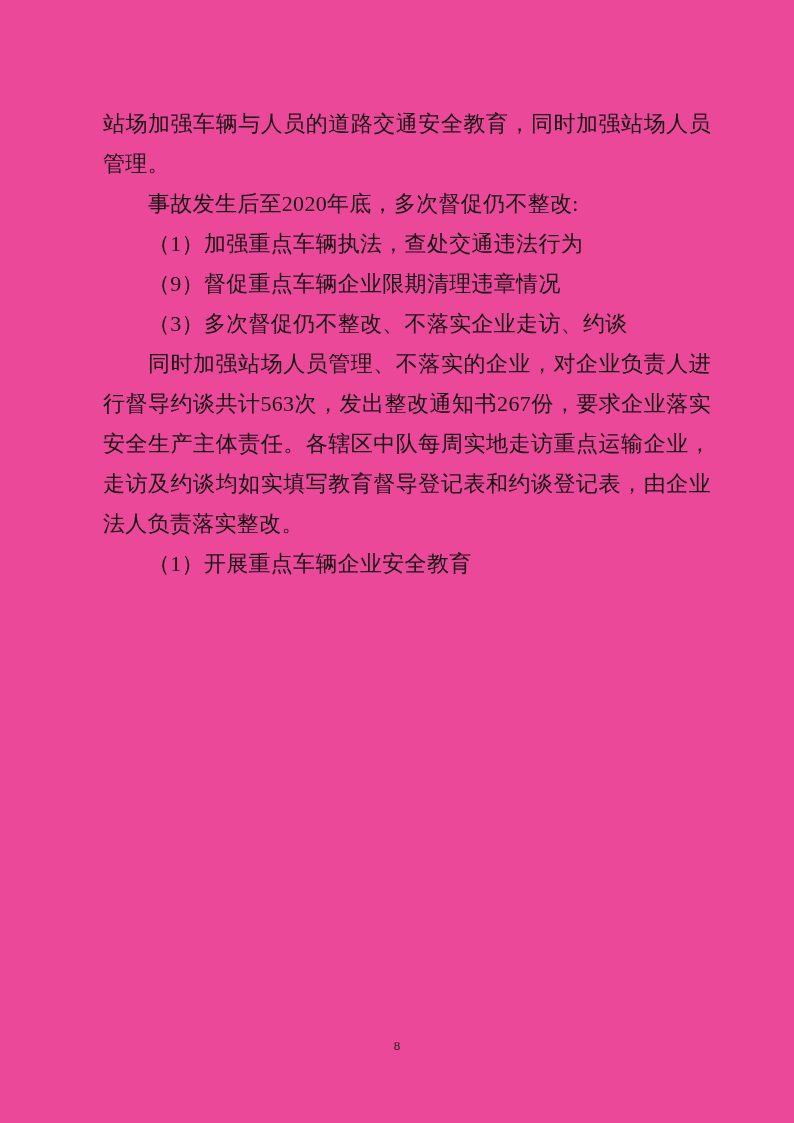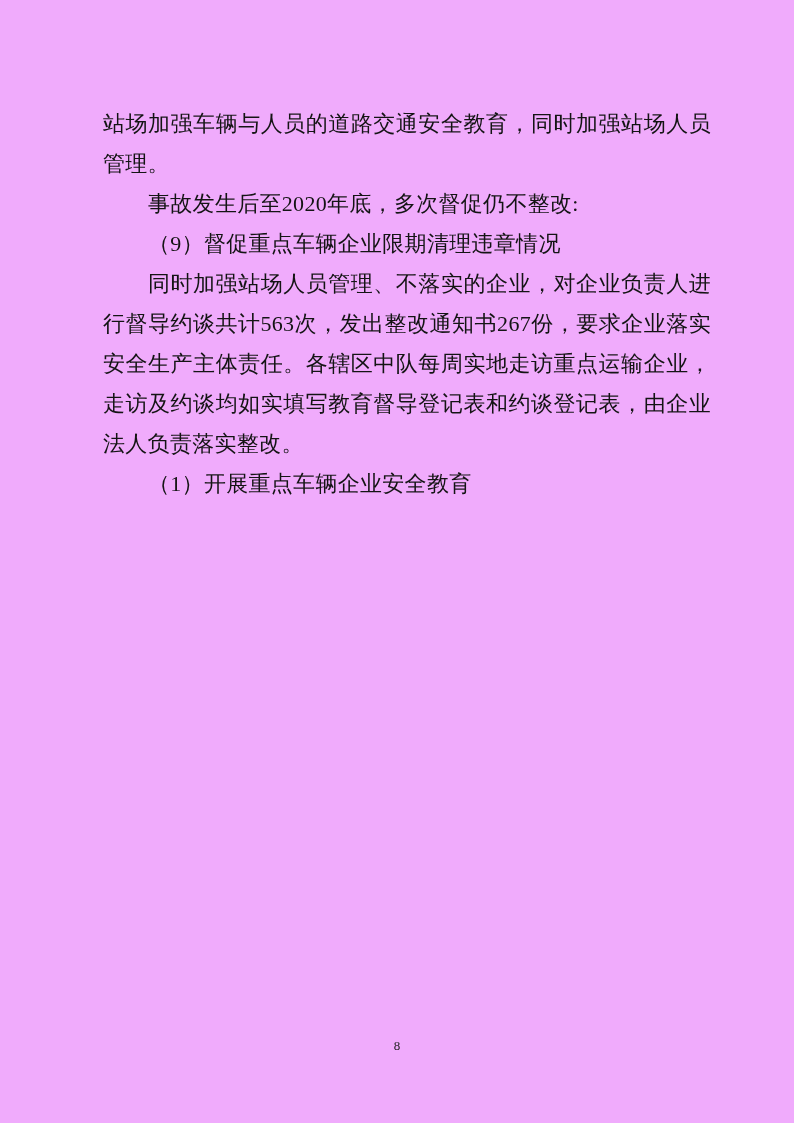--- a/index.html
+++ b/index.html
@@ -4,21 +4,21 @@
 <style>
   html, body {
     margin: 0;
     padding: 0;
     background: #ffffff;
   }
   .page {
     position: relative;
     width: 794px;
     height: 1123px;
-    background: #f0abfc;
+    background: #ec4899;
     overflow: hidden;
     font-family: "Liberation Serif", "DejaVu Serif", serif;
     color: #141414;
   }
   .content {
     position: absolute;
     left: 103px;
     top: 104px;
     width: 608px;
   }
@@ -47,20 +47,22 @@
     font-family: "Liberation Serif", "DejaVu Serif", serif;
   }
 </style>
 </head>
 <body>
 
 <div class="page">
   <div class="content">
     <p>站场加强车辆与人员的道路交通安全教育，同时加强站场人员管理。</p>
     <p class="indent">事故发生后至2020年底，多次督促仍不整改:</p>
+    <p class="indent">（1）加强重点车辆执法，查处交通违法行为</p>
     <p class="indent">（9）督促重点车辆企业限期清理违章情况</p>
+    <p class="indent">（3）多次督促仍不整改、不落实企业走访、约谈</p>
     <p class="indent">同时加强站场人员管理、不落实的企业，对企业负责人进行督导约谈共计563次，发出整改通知书267份，要求企业落实安全生产主体责任。各辖区中队每周实地走访重点运输企业，走访及约谈均如实填写教育督导登记表和约谈登记表，由企业法人负责落实整改。</p>
     <p class="indent">（1）开展重点车辆企业安全教育</p>
   </div>
   <div class="footer">
     <span class="page-number">8</span>
   </div>
 </div>
 
 </body></html>

